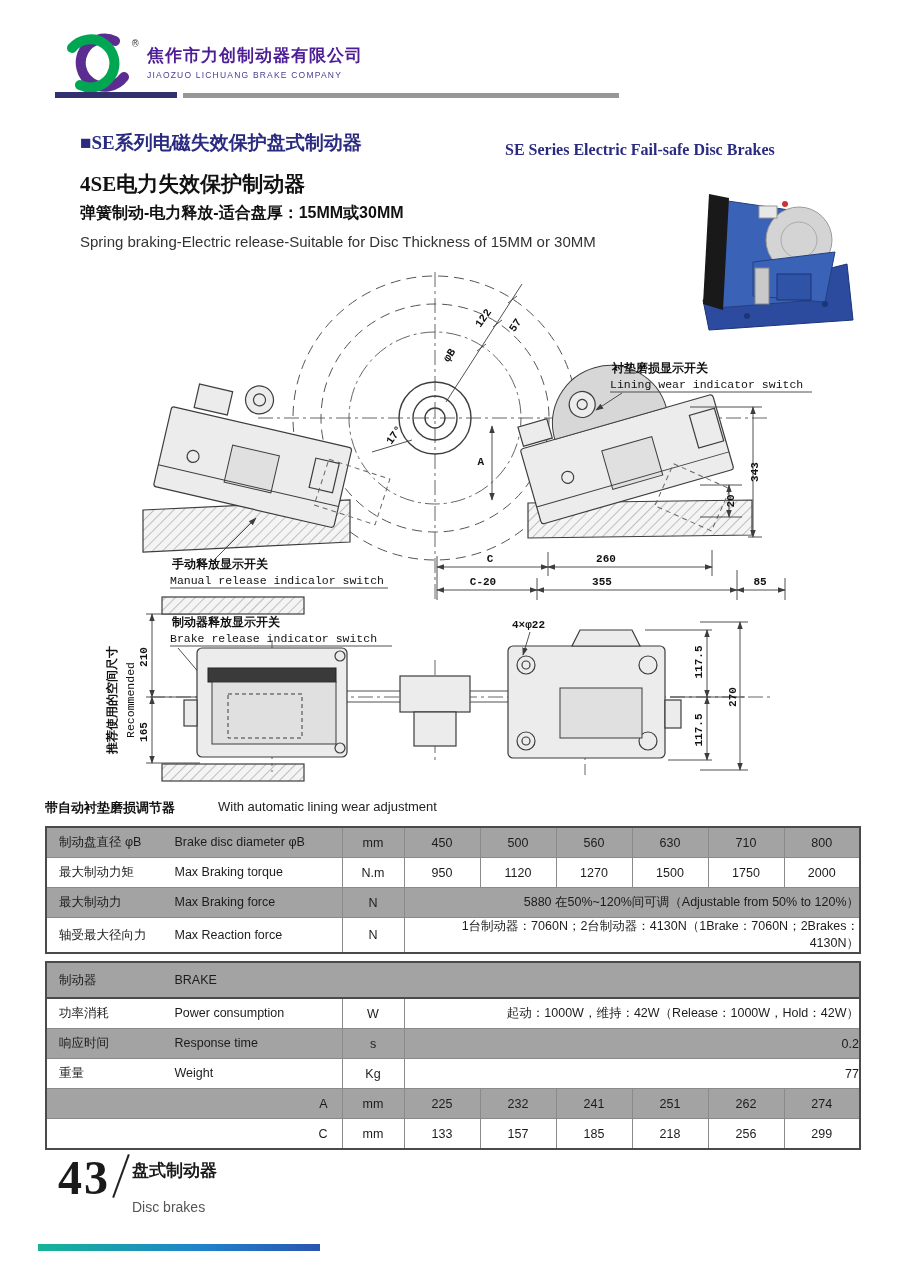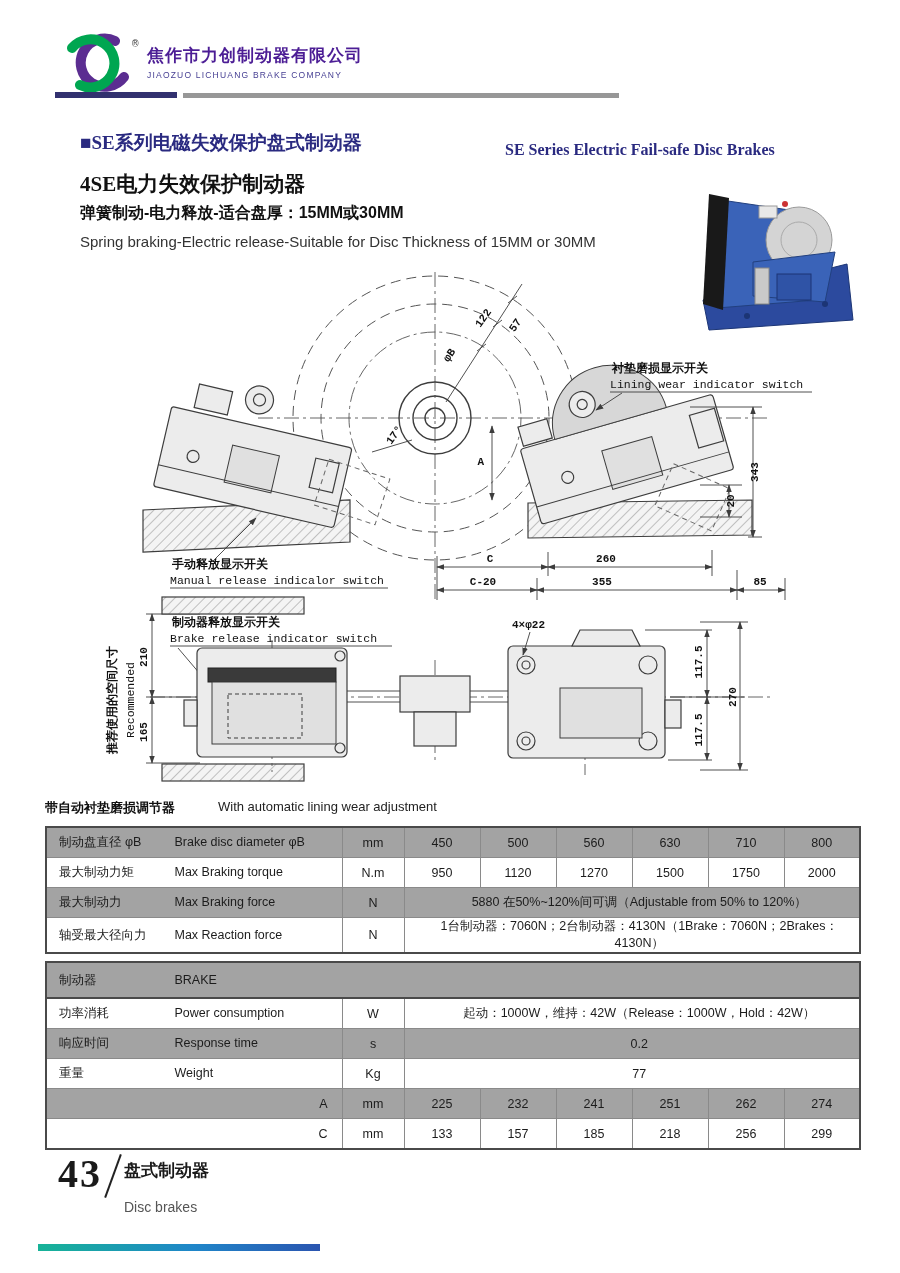--- a/index.html
+++ b/index.html
@@ -29,26 +29,26 @@
   table.spec{position:absolute;border-collapse:collapse;table-layout:fixed;width:816px;
              border:2px solid #4a4a4a;background:#fff;}
   table.spec td{border:1px solid #8a8a8a;height:29px;font-size:12.5px;color:#1c1c1c;
                 vertical-align:middle;padding:0;}
   table.spec tr.g{background:#a3a3a3;}
   td.lab{text-align:left;padding-left:12px !important;white-space:nowrap;}
   td.lab .cn{display:inline-block;min-width:112px;}
   td.lab .en{color:#1c1c1c;}
   td.unit{text-align:center;}
   td.val{text-align:center;}
-  td.merged{text-align:center;padding-left:15px !important;}
+  td.merged{text-align:right;padding-left:15px !important;}
   td.ac{text-align:right;padding-right:14px !important;}
   tr.hdr td{height:34px;border-bottom:2px solid #4a4a4a;margin-left:32px;}
 
   
-  .page-num{font-size:40px;font-weight:bold;letter-spacing:2px;color:#1a1a1a;}
+  .page-num{font-size:48px;font-weight:bold;letter-spacing:2px;color:#1a1a1a;}
   .slash{width:0;height:46px;border-left:2px solid #222;transform:rotate(20deg);}
   .foot-cn{font-size:17px;font-weight:bold;color:#1a1a1a;}
   .foot-en{font-size:14px;color:#555;margin-top:17px;}
   .bottom-bar{left:38px;top:1244px;width:282px;height:7px;
               background:linear-gradient(90deg,#17b397,#1f86c9 55%,#2b55b0);}
 
   
   svg text{font-family:"Liberation Mono","DejaVu Sans Mono",monospace;}
   .tcn{font-size:12px;font-weight:bold;fill:#111;font-family:"DejaVu Sans","Liberation Sans",sans-serif;}
   .ten{font-size:11.5px;fill:#111;}

